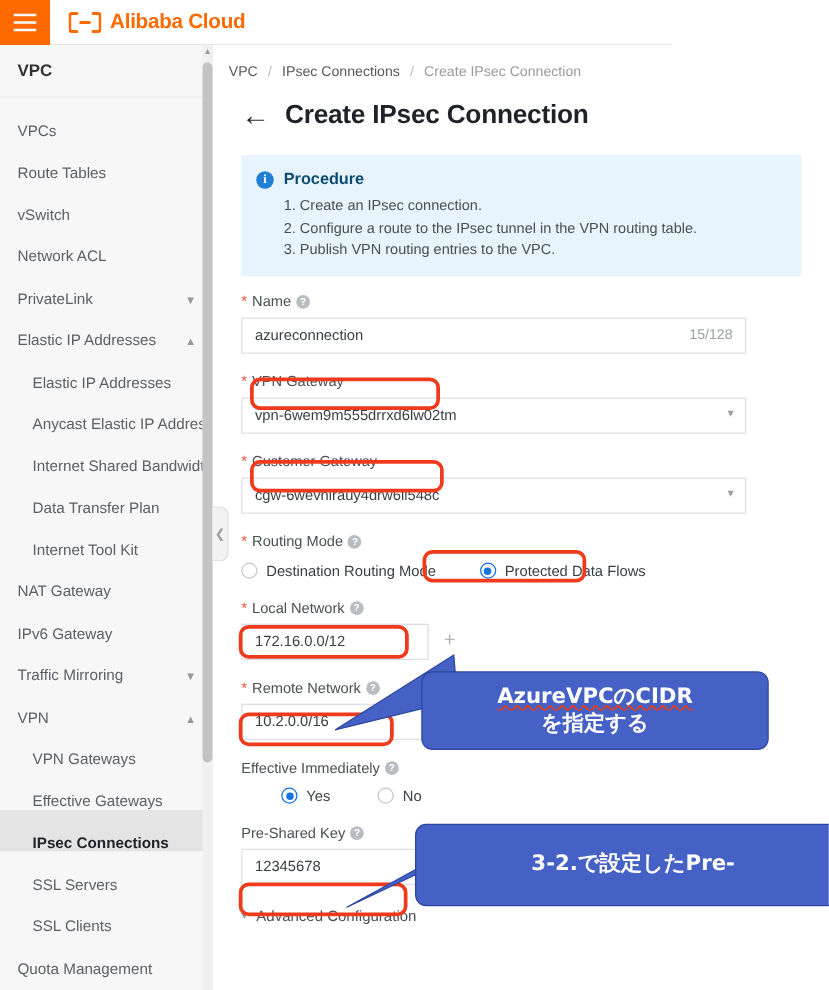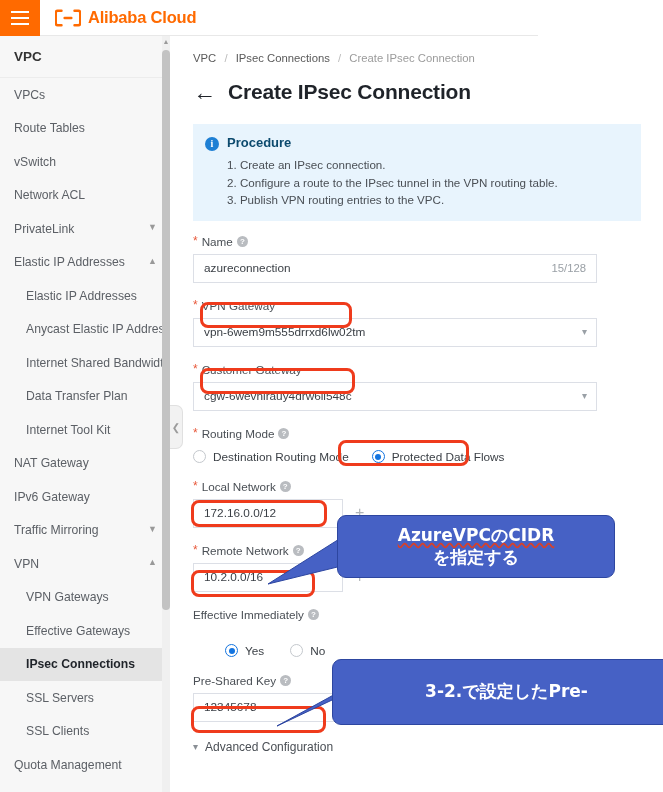--- a/index.html
+++ b/index.html
@@ -39,21 +39,21 @@
     background: #f7f7f7; border-right: 1px solid #e8e8e8;
     overflow: hidden;
   }
   .side-title {
     height: 42px; display: flex; align-items: center;
     padding: 0 0 0 14px; font-size: 13.5px; font-weight: bold; color: #333;
     border-bottom: 1px solid #ececec;
   }
   .side-list { padding: 0; margin: 0; list-style: none; }
   .side-item {
-    display: flex; align-items: center; justify-content: space-between;
+    display: flex; align-items: flex-end; justify-content: space-between;
     height: 33.5px; font-size: 12.2px; color: #5c6066;
     padding-right: 12px; cursor: pointer; white-space: nowrap;
   }
   .side-item.lvl1 { padding-left: 14px; }
   .side-item.lvl2 { padding-left: 26px; }
   .side-item.active { background: #e4e4e4; color: #1f2329; font-weight: bold; }
   .side-item .chev {
     font-size: 9px; color: #999; line-height: 1; transform: translateY(-1px);
   }
   .scrollbar-track {
@@ -77,21 +77,21 @@
     display: flex; align-items: center; justify-content: center;
     color: #9b9b9b; font-size: 10px; cursor: pointer; z-index: 6;
   }
 
   
   .main {
     position: absolute; top: 36px; left: 171px; width: 492px; height: 756px;
     background: #fff; padding: 16px 0 0 0; overflow: hidden;
   }
   .breadcrumb {
-    font-size: 11.3px; color: #595959; padding-left: 22px; white-space: nowrap;
+    font-size: 11.3px; color: #595959; padding-left: 12px; white-space: nowrap;
   }
   .breadcrumb a { color: #595959; text-decoration: none; cursor: pointer; }
   .breadcrumb .sep { color: #bbb; margin: 0 5px; }
   .breadcrumb .cur { color: #9b9b9b; }
 
   .page-head {
     display: flex; align-items: center; gap: 12px;
     padding: 16px 0 0 22px;
   }
   .back-arrow { font-size: 23px; color: #1f2329; line-height: 1; cursor: pointer; }
@@ -137,21 +137,21 @@
     position: relative; height: 29px; width: 404px;
     border: 1px solid #dcdfe6; background: #fff;
     display: flex; align-items: center; padding: 0 28px 0 10px;
     font-size: 11.8px; color: #3a3f45; cursor: pointer;
   }
   .select .caret {
     position: absolute; right: 9px; top: 50%; transform: translateY(-55%);
     color: #9aa0a6; font-size: 10px;
   }
 
-  .radio-row { display: flex; align-items: flex-start; gap: 4px; }
+  .radio-row { display: flex; align-items: flex-start; gap: 16px; }
   .radio {
     display: flex; align-items: center; gap: 7px; cursor: pointer;
     font-size: 11.8px; color: #3a3f45; white-space: nowrap;
   }
   .radio .dot {
     width: 13px; height: 13px; border-radius: 50%;
     border: 1px solid #c4c8cd; background: #fff; flex: 0 0 auto;
     position: relative;
   }
   .radio.checked .dot { border-color: #1374e0; border-width: 1px; }
@@ -398,21 +398,21 @@
           </div>
           <span class="plus">+</span>
         </div>
       </div>
 
       <div class="field" style="margin-top:16px;">
         <div class="flabel">
           <span>Effective Immediately</span>
           <span class="help-icon">?</span>
         </div>
-        <div class="radio-row" style="margin-top:23px;padding-left:32px;">
+        <div class="radio-row" style="margin-top:9px;padding-left:32px;">
           <div class="radio checked">
             <span class="dot"></span>
             <span>Yes</span>
           </div>
           <div class="radio" style="margin-left:22px;">
             <span class="dot"></span>
             <span>No</span>
           </div>
         </div>
       </div>
@@ -438,21 +438,21 @@
   <div class="hl" style="left:200px; top:302px; width:152px; height:26px;"></div>
   <div class="hl" style="left:200px; top:368px; width:155px; height:26px;"></div>
   <div class="hl" style="left:338px; top:440px; width:131px; height:26px;"></div>
   <div class="hl" style="left:191px; top:500px; width:136px; height:27px;"></div>
   <div class="hl" style="left:191px; top:570px; width:124px; height:27px;"></div>
   <div class="hl" style="left:191px; top:706px; width:135px; height:27px;"></div>
 
   <svg class="callout-tail" style="left:268px; top:512px; width:120px; height:82px;" viewBox="0 0 120 82">
     <polygon points="0,72 95,12 98,48" fill="#4661C5" stroke="#2D46A0" stroke-width="1"></polygon>
   </svg>
-  <div class="callout" style="left:337px; top:515px; width:278px; height:63px; font-size:17px;">
+  <div class="callout" style="left:337px; top:537px; width:278px; height:63px; font-size:17px;">
     <div>
       <u>AzureVPCのCIDR</u><br>
       <span>を指定する</span>
     </div>
   </div>
 
   <svg class="callout-tail" style="left:277px; top:690px; width:130px; height:52px;" viewBox="0 0 130 52">
     <polygon points="0,36 62,2 72,2" fill="#4661C5" stroke="#2D46A0" stroke-width="1"></polygon>
   </svg>
   <div class="callout" style="left:332px; top:659px; width:349px; height:66px; font-size:17px;">

